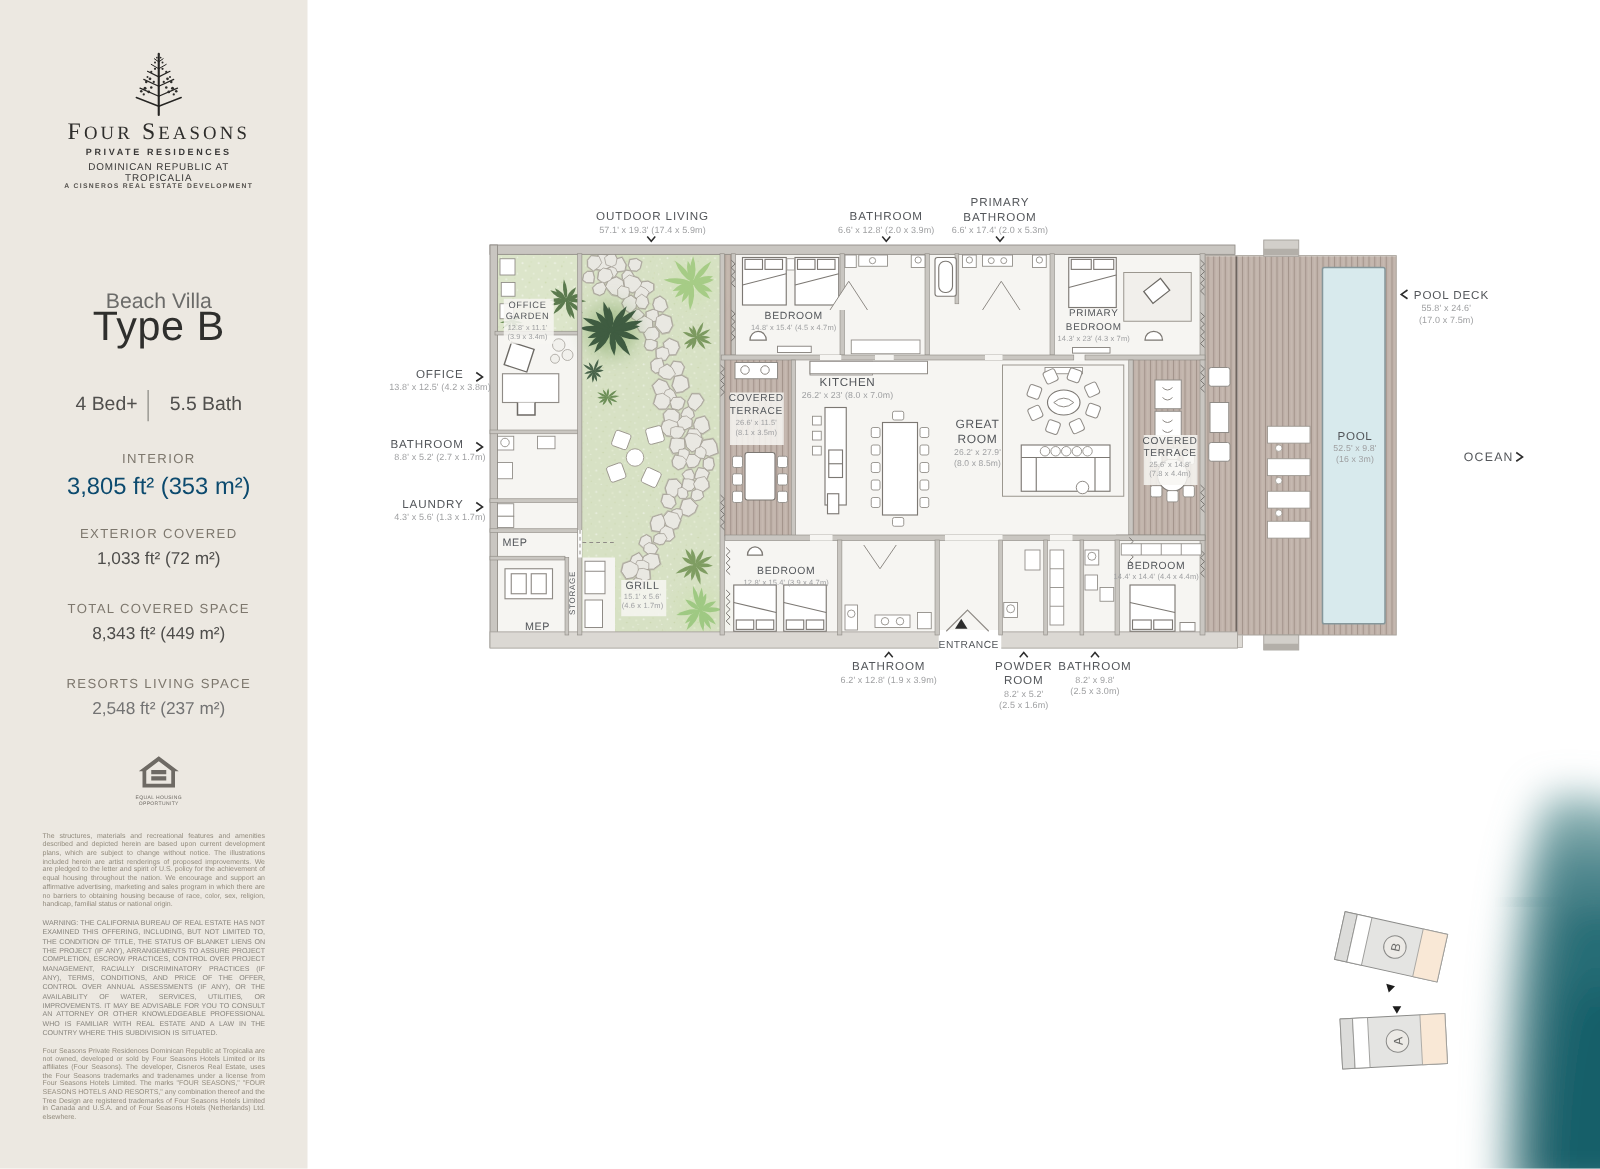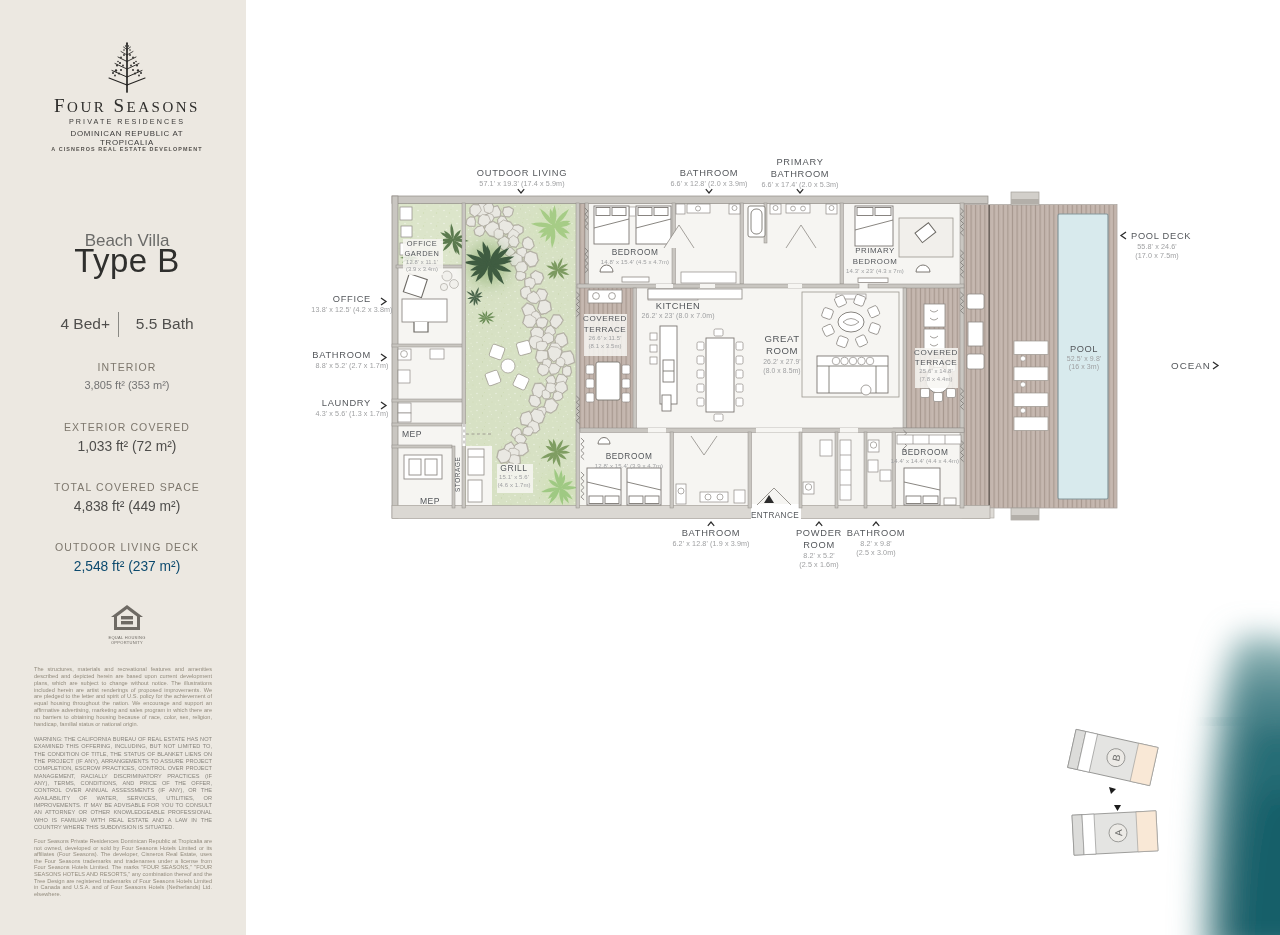--- a/index.html
+++ b/index.html
@@ -1,20 +1,20 @@
 <!DOCTYPE html>
 <html><head><meta charset="utf-8">
 <style>
 html,body{margin:0;padding:0;width:1280px;height:935px;background:#ffffff;overflow:hidden;}
 *{box-sizing:border-box;}
 body{font-family:"Liberation Sans",sans-serif;position:relative;}
 .sidebar{position:absolute;left:0;top:0;width:246px;height:935px;background:#ece8e1;}
 .sb{position:absolute;text-align:center;width:210px;padding-left:44px;}
 .fs-name{font-family:"Liberation Serif",serif;font-size:19px;letter-spacing:2.5px;color:#2e2d2b;}
-.fs-sub{font-size:7.2px;font-weight:normal;letter-spacing:2.1px;color:#3a3938;}
+.fs-sub{font-size:7.2px;font-weight:bold;letter-spacing:2.1px;color:#3a3938;}
 .fs-dom{font-size:7.9px;letter-spacing:0.7px;color:#3a3938;}
 .fs-cis{font-size:5.4px;font-weight:bold;letter-spacing:1.1px;color:#55524e;}
 .legal{position:absolute;left:34px;width:178px;text-align:justify;color:#938c7e;}
 </style></head>
 <body>
 
 <div class="sidebar"></div>
 
 <div class="sb" style="top:40px;"><svg width="52" height="54" viewBox="0 0 52 54">
 <g stroke="#262523" fill="none" stroke-linecap="round">
@@ -72,30 +72,30 @@
 <div class="sb fs-cis" style="top:146px;">A CISNEROS REAL ESTATE DEVELOPMENT</div>
 
 <div class="sb" style="top:231px;font-size:17px;color:#6b6b69;">Beach Villa</div>
 
 <div class="sb" style="top:242px;font-size:33px;color:#2f2f2d;letter-spacing:0.5px;">Type B</div>
 
 <div class="sb" style="top:315px;font-size:15.5px;color:#504f4d;text-align:center;">4 Bed+&nbsp;&nbsp;&nbsp;&nbsp;&nbsp;&nbsp;5.5 Bath</div>
 <div style="position:absolute;left:118px;top:312px;width:1px;height:25px;background:#8a8984;"></div>
 
 <div class="sb" style="top:361px;font-size:10.5px;letter-spacing:1.1px;color:#7d776d;">INTERIOR</div>
-<div class="sb" style="top:379px;font-size:11px;color:#737373;">3,805 ft² (353 m²)</div>
+<div class="sb" style="top:379px;font-size:19px;color:#0c4a6e;">3,805 ft² (353 m²)</div>
 
 <div class="sb" style="top:421px;font-size:10.5px;letter-spacing:1.1px;color:#7d776d;">EXTERIOR COVERED</div>
 <div class="sb" style="top:439px;font-size:13.8px;color:#4e4d4b;">1,033 ft² (72 m²)</div>
 
 <div class="sb" style="top:481px;font-size:10.5px;letter-spacing:1.1px;color:#7d776d;">TOTAL COVERED SPACE</div>
-<div class="sb" style="top:499px;font-size:13.8px;color:#4e4d4b;">4,838 ft² (449 m²)</div>
-
-<div class="sb" style="top:541px;font-size:10.5px;letter-spacing:1.1px;color:#7d776d;">OUTDOOR LIVING DECK</div>
-<div class="sb" style="top:559px;font-size:13.8px;color:#0c4a6e;">2,548 ft² (237 m²)</div>
+<div class="sb" style="top:499px;font-size:13.8px;color:#4e4d4b;">8,343 ft² (449 m²)</div>
+
+<div class="sb" style="top:541px;font-size:10.5px;letter-spacing:1.1px;color:#7d776d;">RESORTS LIVING SPACE</div>
+<div class="sb" style="top:559px;font-size:13.8px;color:#737373;">2,548 ft² (237 m²)</div>
 
 <div class="sb" style="top:604px;"><svg width="34" height="30" viewBox="0 0 34 30">
 <g fill="#6e6a64">
 <path d="M17 1 L33 13 L30 13 L30 26 L4 26 L4 13 L1 13 Z M17 5 L7 12.5 L7 23 L27 23 L27 12.5 Z"></path>
 <rect x="11" y="12" width="12" height="3.4"></rect>
 <rect x="11" y="17" width="12" height="3.4"></rect>
 </g>
 </svg></div>
 <div class="sb" style="top:636px;font-size:4px;letter-spacing:0.3px;color:#6e6a64;line-height:4.6px;">EQUAL HOUSING<br>OPPORTUNITY</div>
 

